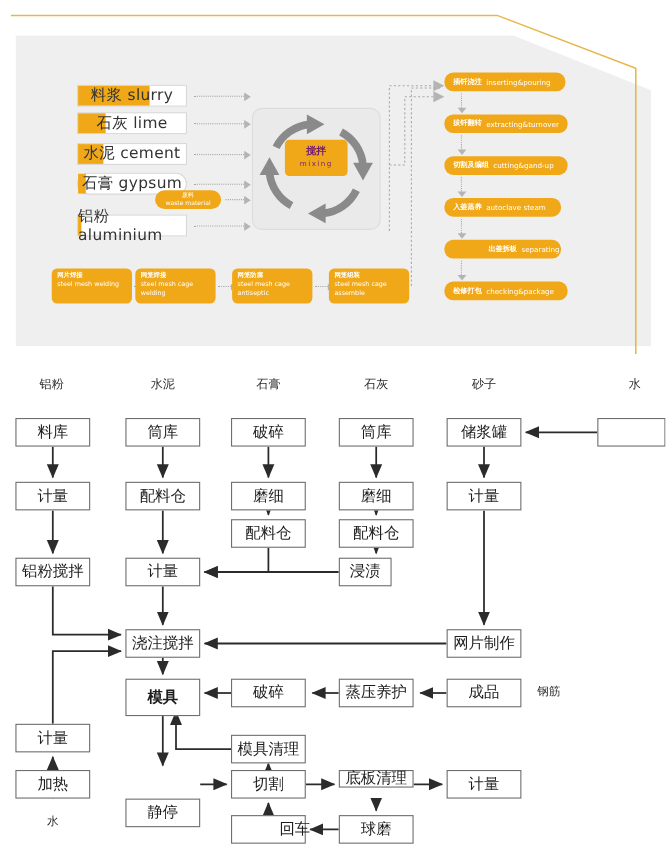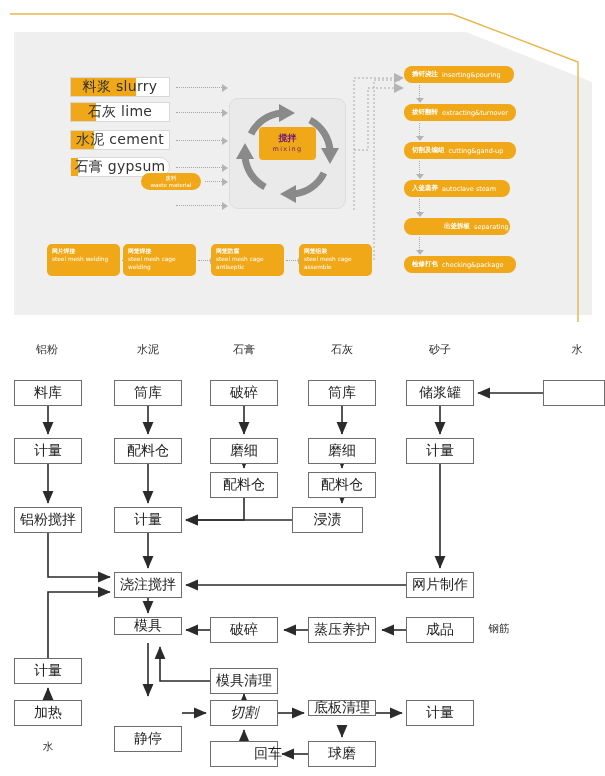--- a/index.html
+++ b/index.html
@@ -176,20 +176,24 @@
 
     <div class="waste-chip" style="left:141px;top:173px;width:60px;height:17px;">
       <span class="cn">废料</span>
       <span class="en">waste material</span>
     </div>
     <div class="dot-arrow" style="left:205px;top:177px;width:23px;">
       <div class="dl"></div>
         <div class="dh"></div>
     </div>
 
+    <div class="bar" style="left:70px;top:195px;width:100px;">
+      <div class="fill" style="width:3%"></div>
+      <div class="lbl">铝粉 aluminium</div>
+    </div>
     <div class="dot-arrow" style="left:176px;top:201px;width:52px;">
       <div class="dl"></div>
         <div class="dh"></div>
     </div>
 
     <div class="mixer-box"></div>
     <svg class="cycle-svg" viewBox="0 0 117 111">
       <g fill="none" stroke="#8a8a8a" stroke-width="7" stroke-linecap="butt">
         <path d="M 22 36 A 38 38 0 0 1 52 15"></path>
         <path d="M 81 22 A 38 38 0 0 1 101 52"></path>
@@ -376,35 +380,35 @@
     <div class="fbox" style="left:14px;top:58px;width:68px;height:26px;">料库</div>
     <div class="fbox" style="left:14px;top:116px;width:68px;height:26px;">计量</div>
     <div class="fbox" style="left:14px;top:185px;width:68px;height:26px;">铝粉搅拌</div>
     <div class="fbox" style="left:14px;top:336px;width:68px;height:26px;">计量</div>
     <div class="fbox" style="left:14px;top:378px;width:68px;height:26px;">加热</div>
 
     <div class="fbox" style="left:114px;top:58px;width:68px;height:26px;">筒库</div>
     <div class="fbox" style="left:114px;top:116px;width:68px;height:26px;">配料仓</div>
     <div class="fbox" style="left:114px;top:185px;width:68px;height:26px;">计量</div>
     <div class="fbox" style="left:114px;top:250px;width:68px;height:26px;">浇注搅拌</div>
-    <div class="fbox" style="left:114px;top:295px;width:68px;height:18px;">模具</div>
+    <div class="fbox" style="left:114px;top:295px;width:68px;height:34px;font-weight:bold;">模具</div>
     <div class="fbox" style="left:114px;top:378px;width:68px;height:26px;margin-top:26px;">静停</div>
 
     <div class="fbox" style="left:210px;top:58px;width:68px;height:26px;">破碎</div>
     <div class="fbox" style="left:210px;top:116px;width:68px;height:26px;">磨细</div>
     <div class="fbox" style="left:210px;top:150px;width:68px;height:26px;">配料仓</div>
     <div class="fbox" style="left:210px;top:295px;width:68px;height:26px;">破碎</div>
     <div class="fbox" style="left:210px;top:346px;width:68px;height:26px;">模具清理</div>
-    <div class="fbox" style="left:210px;top:378px;width:68px;height:26px;font-style:italic;">切割</div>
+    <div class="fbox" style="left:210px;top:378px;width:68px;height:26px;">切割</div>
     <div class="fbox" style="left:210px;top:419px;width:68px;height:26px;padding-left:48px;">回车</div>
 
     <div class="fbox" style="left:308px;top:58px;width:68px;height:26px;">筒库</div>
     <div class="fbox" style="left:308px;top:116px;width:68px;height:26px;">磨细</div>
     <div class="fbox" style="left:308px;top:150px;width:68px;height:26px;">配料仓</div>
-    <div class="fbox" style="left:292px;top:185px;width:71px;height:26px;">浸渍</div>
+    <div class="fbox" style="left:308px;top:185px;width:48px;height:26px;">浸渍</div>
     <div class="fbox" style="left:308px;top:295px;width:68px;height:26px;">蒸压养护</div>
     <div class="fbox" style="left:308px;top:378px;width:68px;height:16px;">底板清理</div>
     <div class="fbox" style="left:308px;top:419px;width:68px;height:26px;">球磨</div>
 
     <div class="fbox" style="left:406px;top:58px;width:68px;height:26px;">储浆罐</div>
     <div class="fbox" style="left:406px;top:116px;width:68px;height:26px;">计量</div>
     <div class="fbox" style="left:406px;top:250px;width:68px;height:26px;">网片制作</div>
     <div class="fbox" style="left:406px;top:295px;width:68px;height:26px;">成品</div>
     <div class="fbox" style="left:406px;top:378px;width:68px;height:26px;">计量</div>
 

